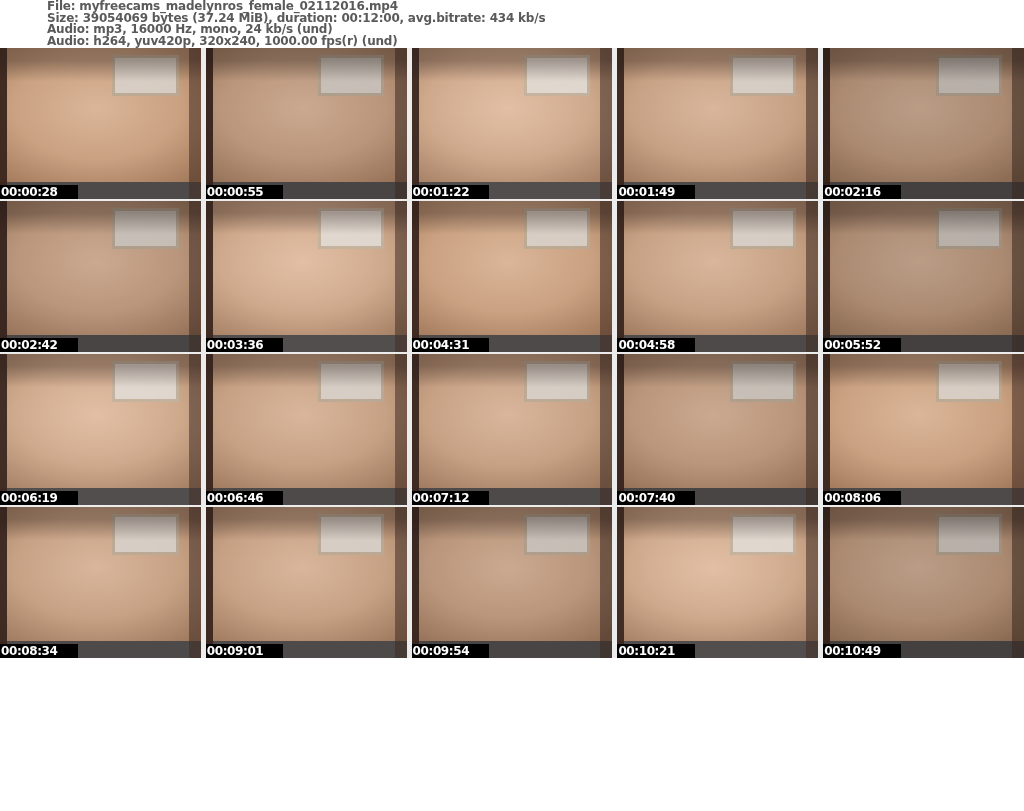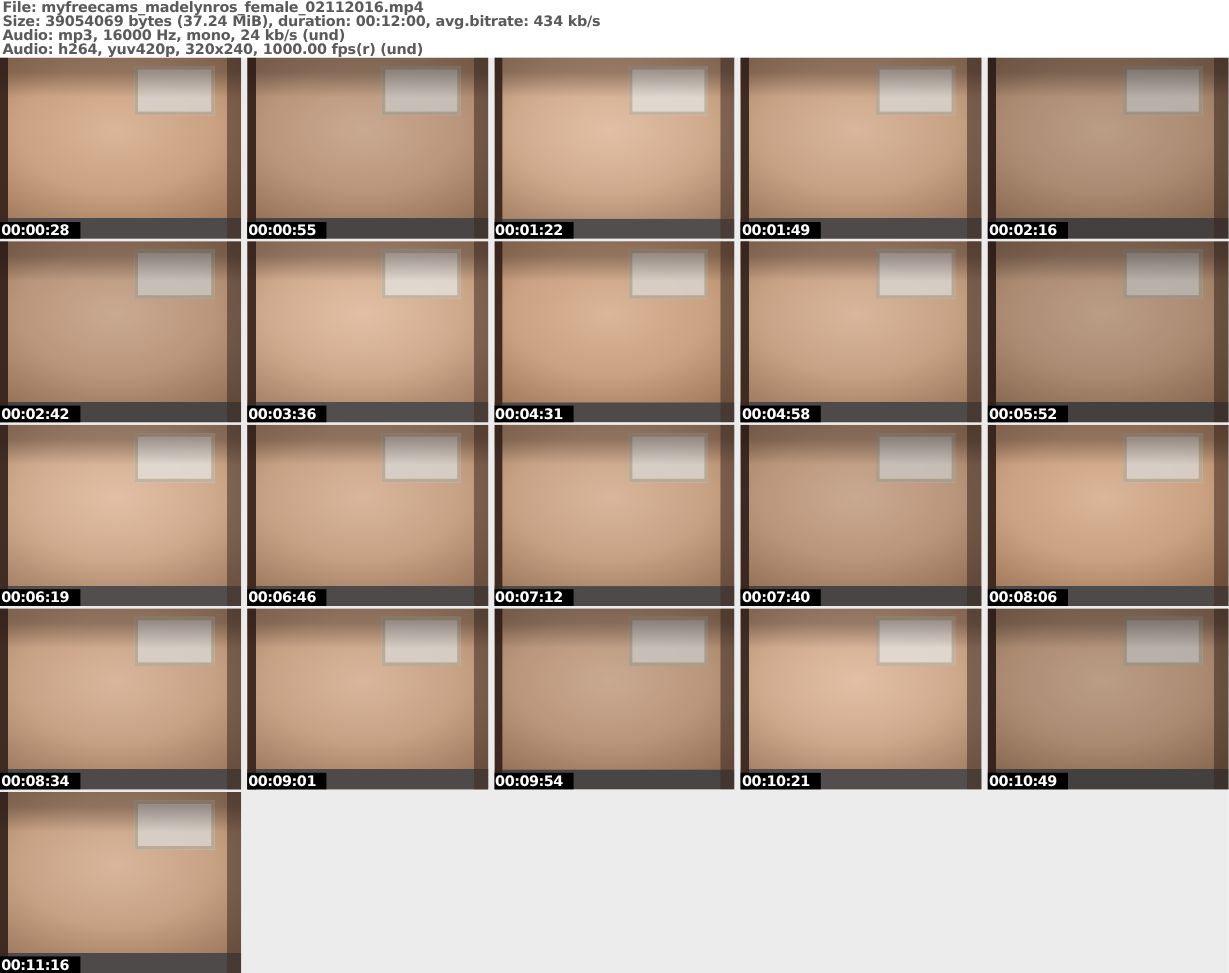--- a/index.html
+++ b/index.html
@@ -9,20 +9,21 @@
     font-family:"DejaVu Sans","Liberation Sans",sans-serif;
     overflow:hidden;
   }
 
   
   .info-header{
     height:48px;
     box-sizing:border-box;
     padding:1px 0 0 2px;
     background:var(--page-bg,#fff);
+    margin-left:45px;
   }
   .info-line{
     font-size:12px;
     line-height:11.7px;
     font-weight:bold;
     color:var(--header-fg,#5a5a5a);
     letter-spacing:-0.2px;
     white-space:nowrap;
   }
 
@@ -72,21 +73,21 @@
 
   .ts{
     position:absolute;
     left:0;bottom:0;
     background:var(--timestamp-bg,#000);
     color:var(--timestamp-fg,#fff);
     font-size:12px;
     line-height:14px;
     font-weight:bold;
     letter-spacing:-0.4px;
-    padding:0 9px 0 1px;
+    padding:0 20px 0 1px;
     z-index:2;
   }
 </style>
 </head>
 <body>
 
 <div class="sheet">
 
   <div class="info-header">
     <div class="info-line">File: myfreecams_madelynros_female_02112016.mp4</div>
@@ -193,19 +194,15 @@
   <div class="cell">
     <div class="thumb"></div>
     <span class="ts">00:10:21</span>
   </div>
 
   <div class="cell">
     <div class="thumb"></div>
     <span class="ts">00:10:49</span>
   </div>
 
-  <div class="cell">
-    <div class="thumb"></div>
-    <span class="ts">00:11:16</span>
-  </div>
 </div>
 
 </div>
 
 </body></html>

